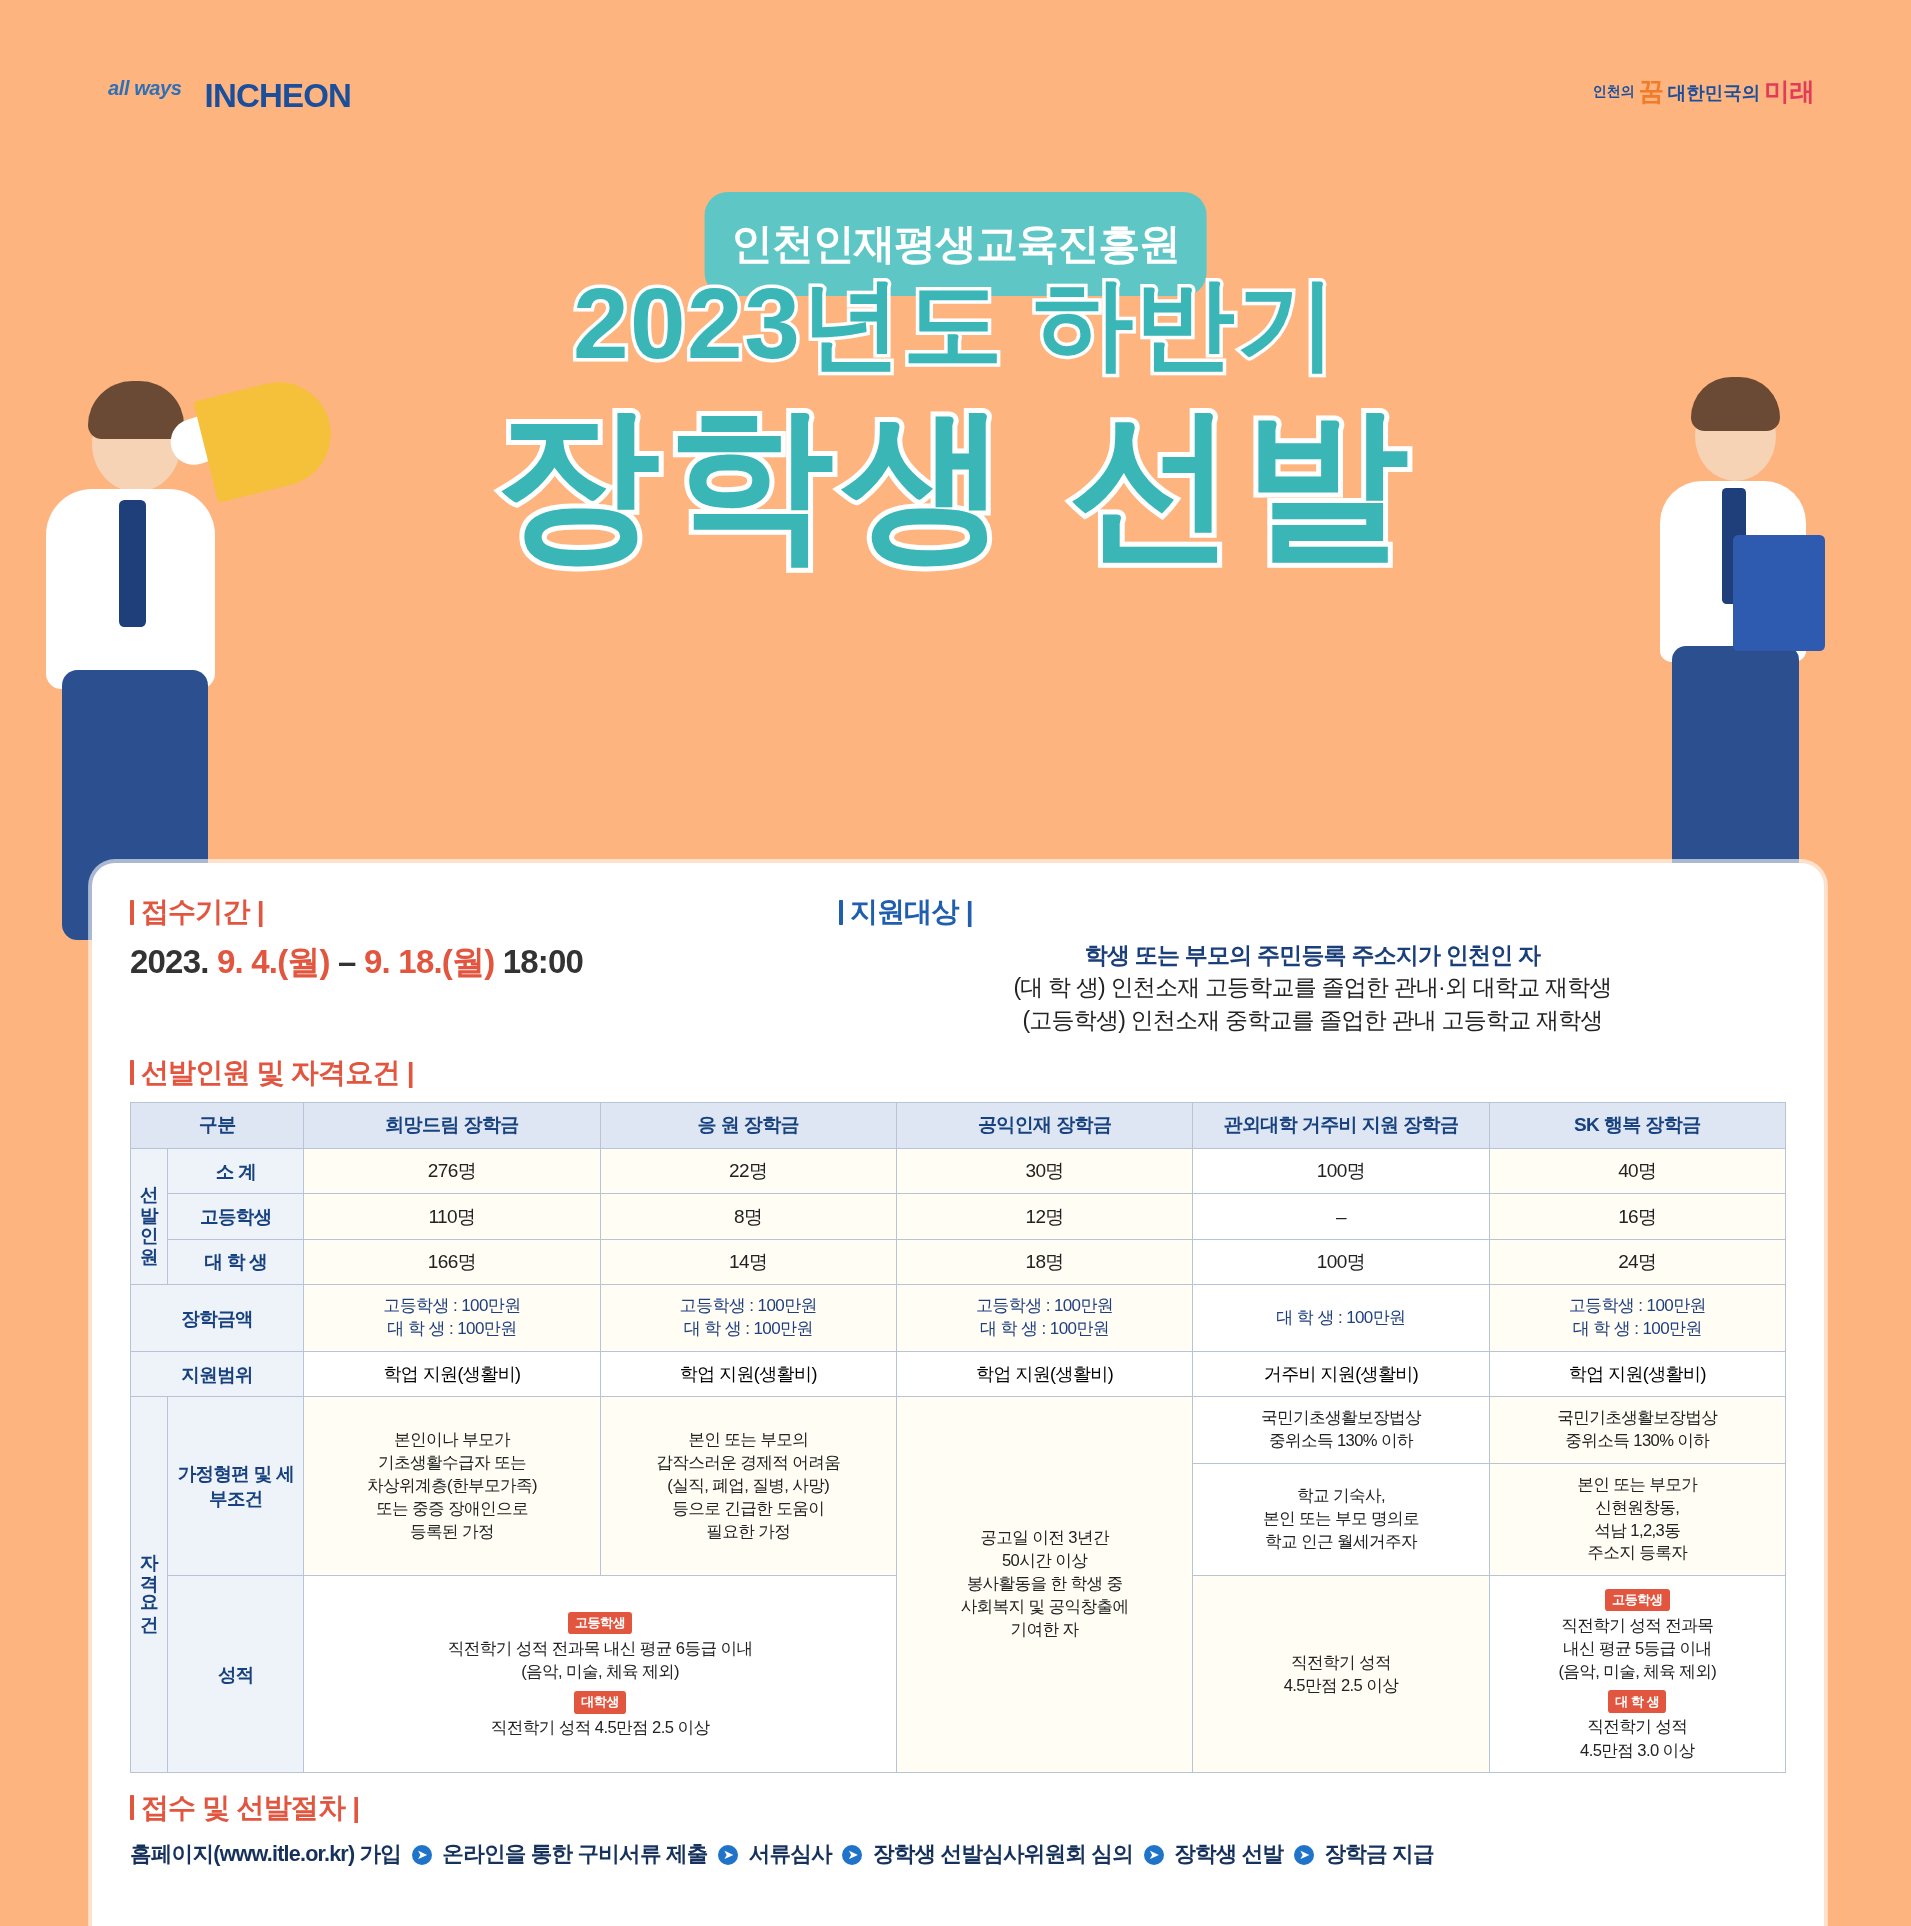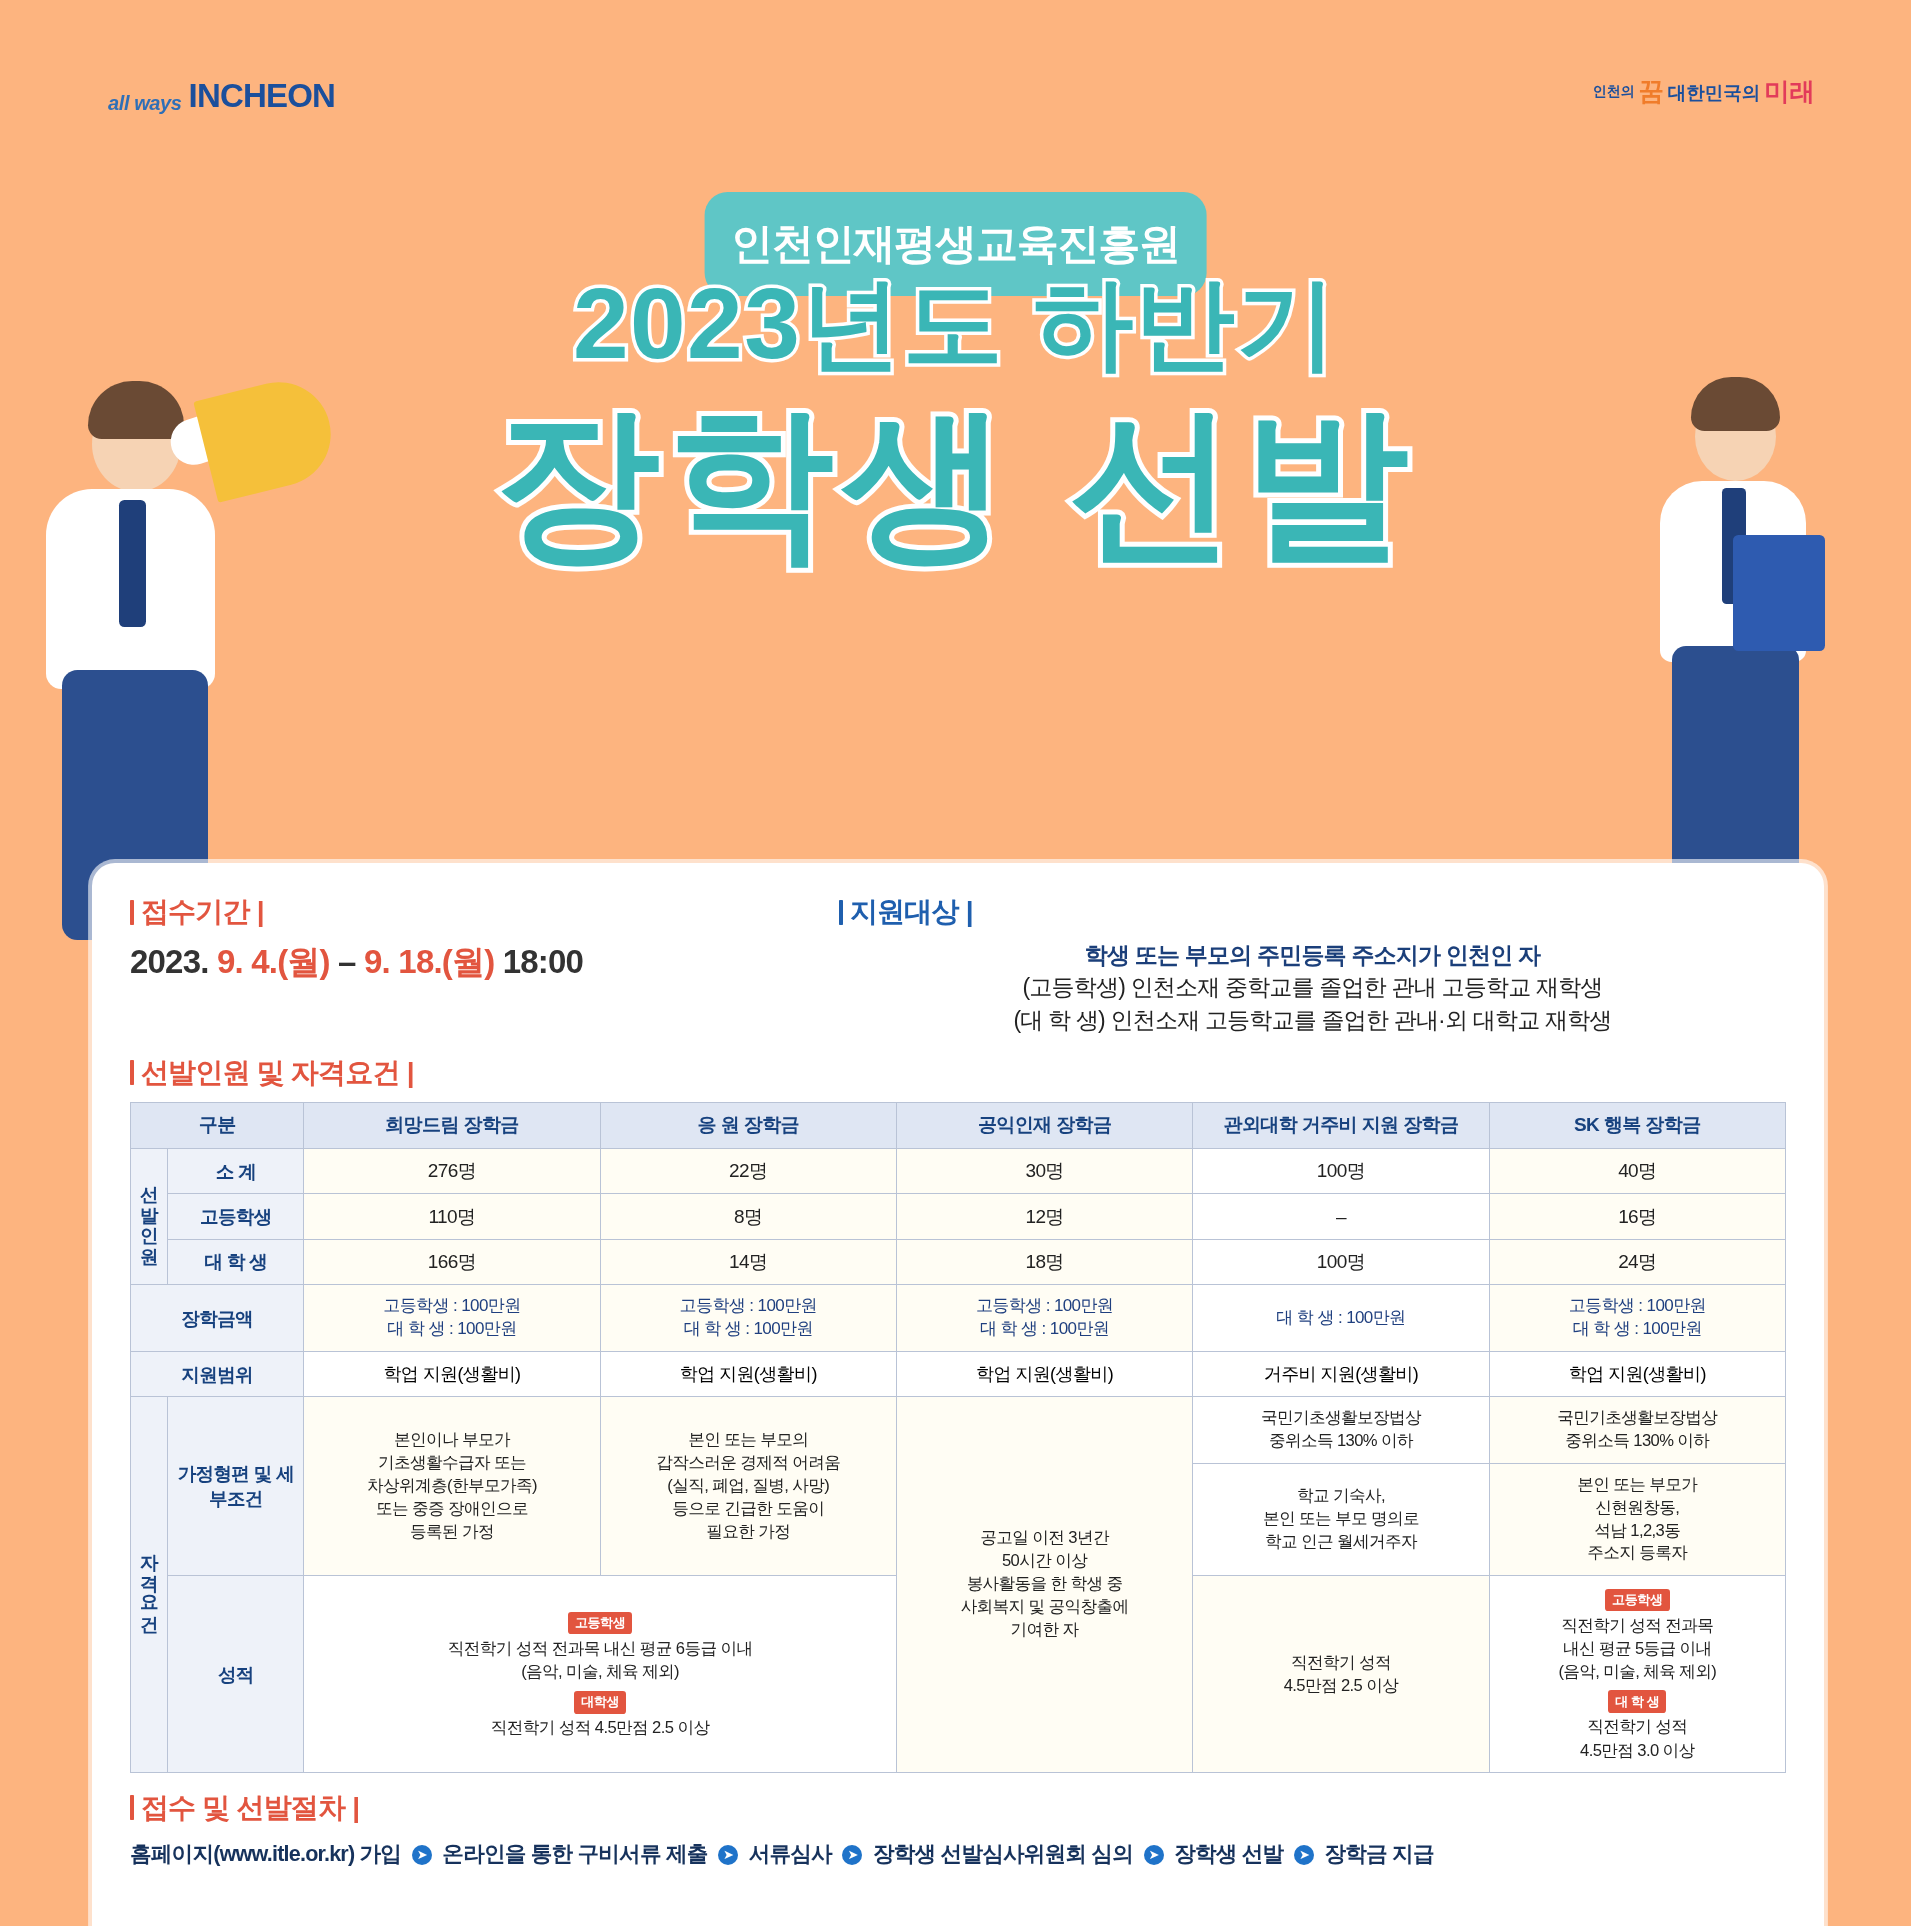--- a/index.html
+++ b/index.html
@@ -3,21 +3,21 @@
 <meta charset="utf-8">
 <style>
   html,body{margin:0;padding:0;}
   body{
     width:1911px;height:2730px;
     background:#fdb47f;
     font-family:"Liberation Sans","DejaVu Sans",sans-serif;
     position:relative;overflow:hidden;
   }
   
-  .brand-left{position:absolute;left:108px;top:77px;display:flex;align-items:flex-end;gap:7px;}
+  .brand-left{position:absolute;left:108px;top:77px;display:flex;align-items:flex-start;gap:23px;}
   .brand-left .allways{font-size:20px;color:#2e6fb7;font-style:italic;font-weight:bold;letter-spacing:-0.4px;}
   .brand-left .incheon{font-size:33px;color:#1b4f9c;font-weight:bold;letter-spacing:-0.8px;}
   .brand-right{position:absolute;right:96px;top:75px;display:flex;align-items:center;gap:3.9px;font-weight:bold;}
   .brand-right .b1{font-size:14px;color:#1b4f9c;}
   .brand-right .b2{font-size:25.4px;color:#f07c2a;}
   .brand-right .b3{font-size:18.5px;color:#1b4f9c;}
   .brand-right .b4{font-size:25.4px;color:#e23b5a;}
 
   
   .hero{position:absolute;left:0;top:169px;width:1911px;height:693px;}
@@ -142,22 +142,22 @@
       </div>
 
       <div style="flex:1;text-align:center;">
         <div class="sec-title blue">
           <span class="bar"></span>
           <span>지원대상</span>
           <span style="margin-left:7px">|</span>
         </div>
         <div class="target-lines">
           <div class="b">학생 또는 부모의 주민등록 주소지가 인천인 자</div>
+          <div>(대 학 생) 인천소재 고등학교를 졸업한 관내·외 대학교 재학생</div>
           <div>(고등학생) 인천소재 중학교를 졸업한 관내 고등학교 재학생</div>
-          <div>(대 학 생) 인천소재 고등학교를 졸업한 관내·외 대학교 재학생</div>
         </div>
       </div>
     </div>
 
     <div class="sec-title" style="margin-top:17px;">
       <span class="bar"></span>
       <span>선발인원 및 자격요건</span>
       <span style="margin-left:7px">|</span>
     </div>
 

